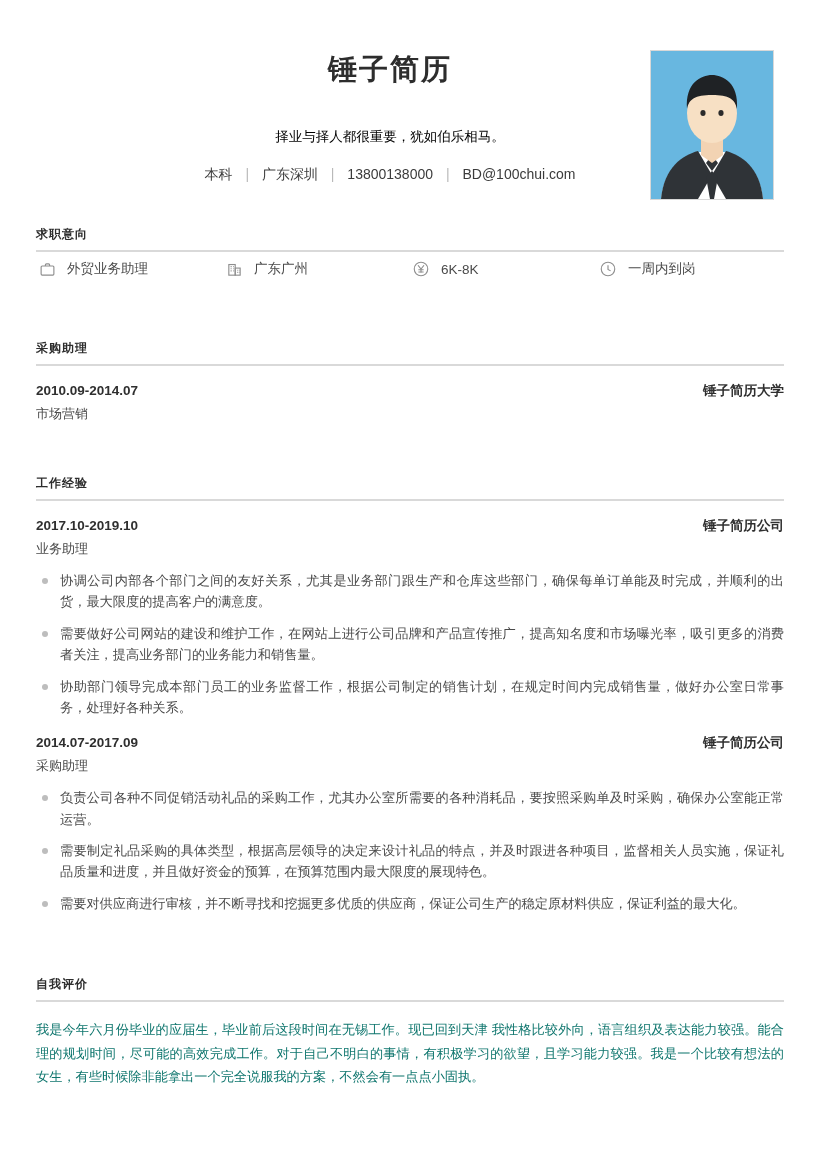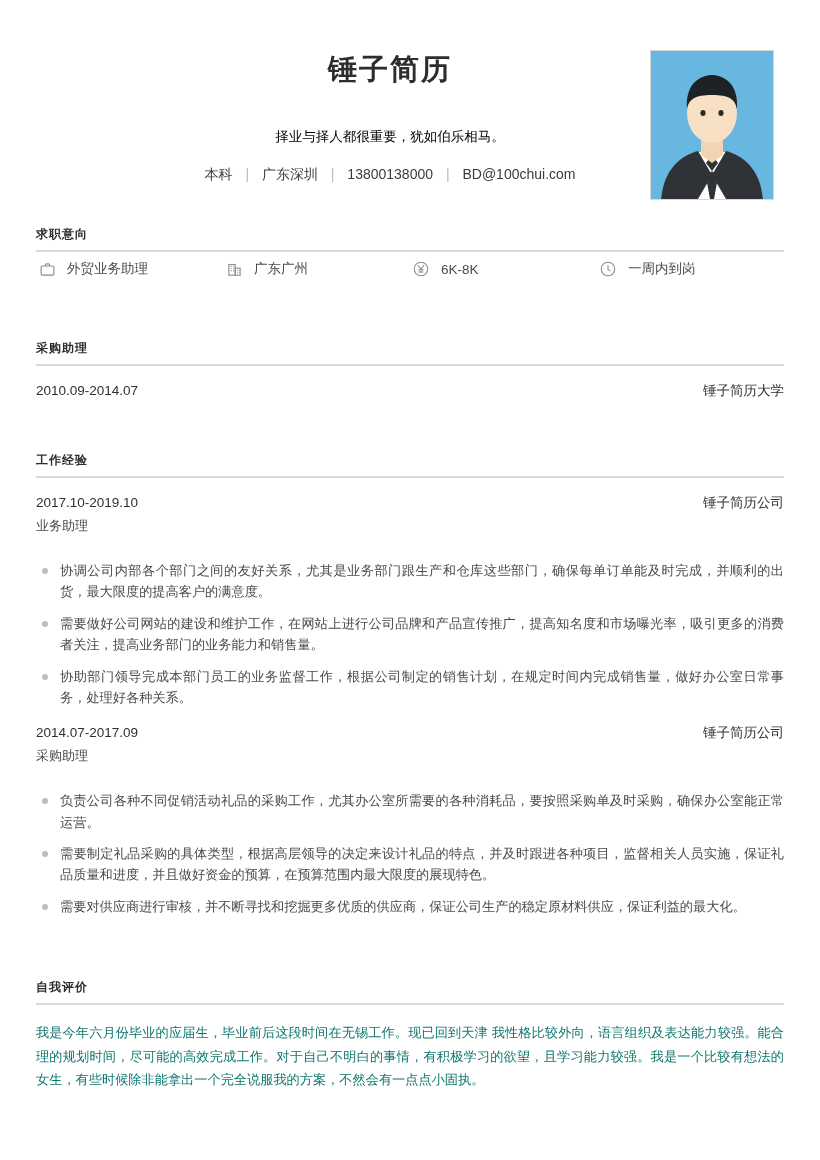--- a/index.html
+++ b/index.html
@@ -108,30 +108,30 @@
 
   
   .entry {
     margin-top: 16px;
   }
   .entry-head {
     display: flex;
     justify-content: space-between;
     align-items: baseline;
     font-size: 13.5px;
-    font-weight: normal;
+    font-weight: bold;
     color: #2f2f2f;
   }
   .entry-sub {
     font-size: 13px;
     color: #4a4a4a;
     margin-top: 5px;
   }
   .bullets {
-    margin: 25px 0 0 0;
+    margin: 12px 0 0 0;
     padding: 0;
     list-style: none;
   }
   .bullets li {
     position: relative;
     padding-left: 24px;
     margin-bottom: 10px;
     font-size: 13.2px;
     line-height: 1.62;
     color: #4a4a4a;
@@ -252,20 +252,21 @@
 
   <div class="section">
     <div class="section-title">采购助理</div>
     <div class="section-rule"></div>
 
     <div class="entry">
       <div class="entry-head">
         <span>2010.09-2014.07</span>
         <span>锤子简历大学</span>
       </div>
+      <div class="entry-sub">市场营销</div>
     </div>
   </div>
 
   <div class="spacer-lg"></div>
 
   <div class="section">
     <div class="section-title">工作经验</div>
     <div class="section-rule"></div>
 
     <div class="entry">

